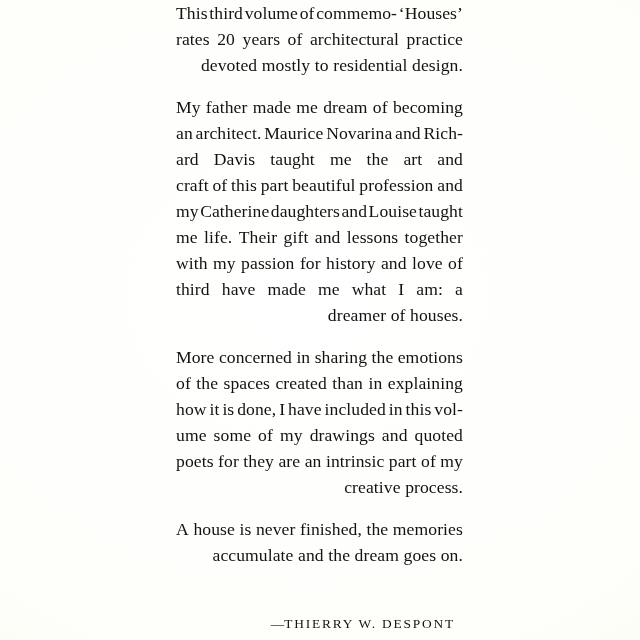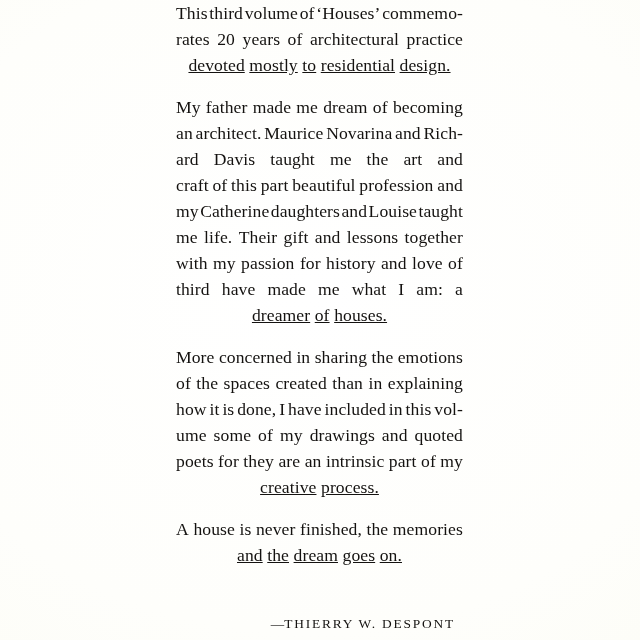--- a/index.html
+++ b/index.html
@@ -55,22 +55,21 @@
     font-size: 17.6px;
     letter-spacing: 0.005em;
     white-space: pre;
   }
   
   .line.just {
     justify-content: space-between;
   }
   
   .line.last {
-    justify-content: center;
-    text-decoration: underline;
+    justify-content: flex-end;
   }
   .line.last .w + .w {
     margin-left: 0.26em;
   }
   .w {
     display: inline-block;
   }
 
   
   .attribution {
@@ -92,21 +91,21 @@
   }
 </style>
 </head>
 <body>
 
 <div class="page">
 
   <div class="textblock">
 
   <p class="para">
-        <span class="line just"><span class="w">This</span><span class="w">third</span><span class="w">volume</span><span class="w">of</span><span class="w">‘Houses’</span><span class="w">commemo-</span></span>
+        <span class="line just"><span class="w">This</span><span class="w">third</span><span class="w">volume</span><span class="w">of</span><span class="w">commemo-</span><span class="w">‘Houses’</span></span>
         <span class="line just"><span class="w">rates</span><span class="w">20</span><span class="w">years</span><span class="w">of</span><span class="w">architectural</span><span class="w">practice</span></span>
         <span class="line last"><span class="w">devoted</span><span class="w">mostly</span><span class="w">to</span><span class="w">residential</span><span class="w">design.</span></span>
       </p>
       <p class="para">
         <span class="line just"><span class="w">My</span><span class="w">father</span><span class="w">made</span><span class="w">me</span><span class="w">dream</span><span class="w">of</span><span class="w">becoming</span></span>
         <span class="line just"><span class="w">an</span><span class="w">architect.</span><span class="w">Maurice</span><span class="w">Novarina</span><span class="w">and</span><span class="w">Rich-</span></span>
         <span class="line just"><span class="w">ard</span><span class="w">Davis</span><span class="w">taught</span><span class="w">me</span><span class="w">the</span><span class="w">art</span><span class="w">and</span></span>
         <span class="line just"><span class="w">craft</span><span class="w">of</span><span class="w">this</span><span class="w">part</span><span class="w">beautiful</span><span class="w">profession</span><span class="w">and</span></span>
         <span class="line just"><span class="w">my</span><span class="w">Catherine</span><span class="w">daughters</span><span class="w">and</span><span class="w">Louise</span><span class="w">taught</span></span>
         <span class="line just"><span class="w">me</span><span class="w">life.</span><span class="w">Their</span><span class="w">gift</span><span class="w">and</span><span class="w">lessons</span><span class="w">together</span></span>
@@ -117,21 +116,21 @@
       <p class="para">
         <span class="line just"><span class="w">More</span><span class="w">concerned</span><span class="w">in</span><span class="w">sharing</span><span class="w">the</span><span class="w">emotions</span></span>
         <span class="line just"><span class="w">of</span><span class="w">the</span><span class="w">spaces</span><span class="w">created</span><span class="w">than</span><span class="w">in</span><span class="w">explaining</span></span>
         <span class="line just"><span class="w">how</span><span class="w">it</span><span class="w">is</span><span class="w">done,</span><span class="w">I</span><span class="w">have</span><span class="w">included</span><span class="w">in</span><span class="w">this</span><span class="w">vol-</span></span>
         <span class="line just"><span class="w">ume</span><span class="w">some</span><span class="w">of</span><span class="w">my</span><span class="w">drawings</span><span class="w">and</span><span class="w">quoted</span></span>
         <span class="line just"><span class="w">poets</span><span class="w">for</span><span class="w">they</span><span class="w">are</span><span class="w">an</span><span class="w">intrinsic</span><span class="w">part</span><span class="w">of</span><span class="w">my</span></span>
         <span class="line last"><span class="w">creative</span><span class="w">process.</span></span>
       </p>
       <p class="para">
         <span class="line just"><span class="w">A</span><span class="w">house</span><span class="w">is</span><span class="w">never</span><span class="w">finished,</span><span class="w">the</span><span class="w">memories</span></span>
-        <span class="line last"><span class="w">and</span><span class="w">the</span><span class="w">dream</span><span class="w">goes</span><span class="w">on.</span></span>
+        <span class="line last"><span class="w">accumulate</span><span class="w">and</span><span class="w">the</span><span class="w">dream</span><span class="w">goes</span><span class="w">on.</span></span>
       </p>
     </div>
 
   <div class="attribution">
     <span class="dash">—</span><span>Thierry W. Despont</span>
   </div>
 
 </div>
 
 </body></html>

